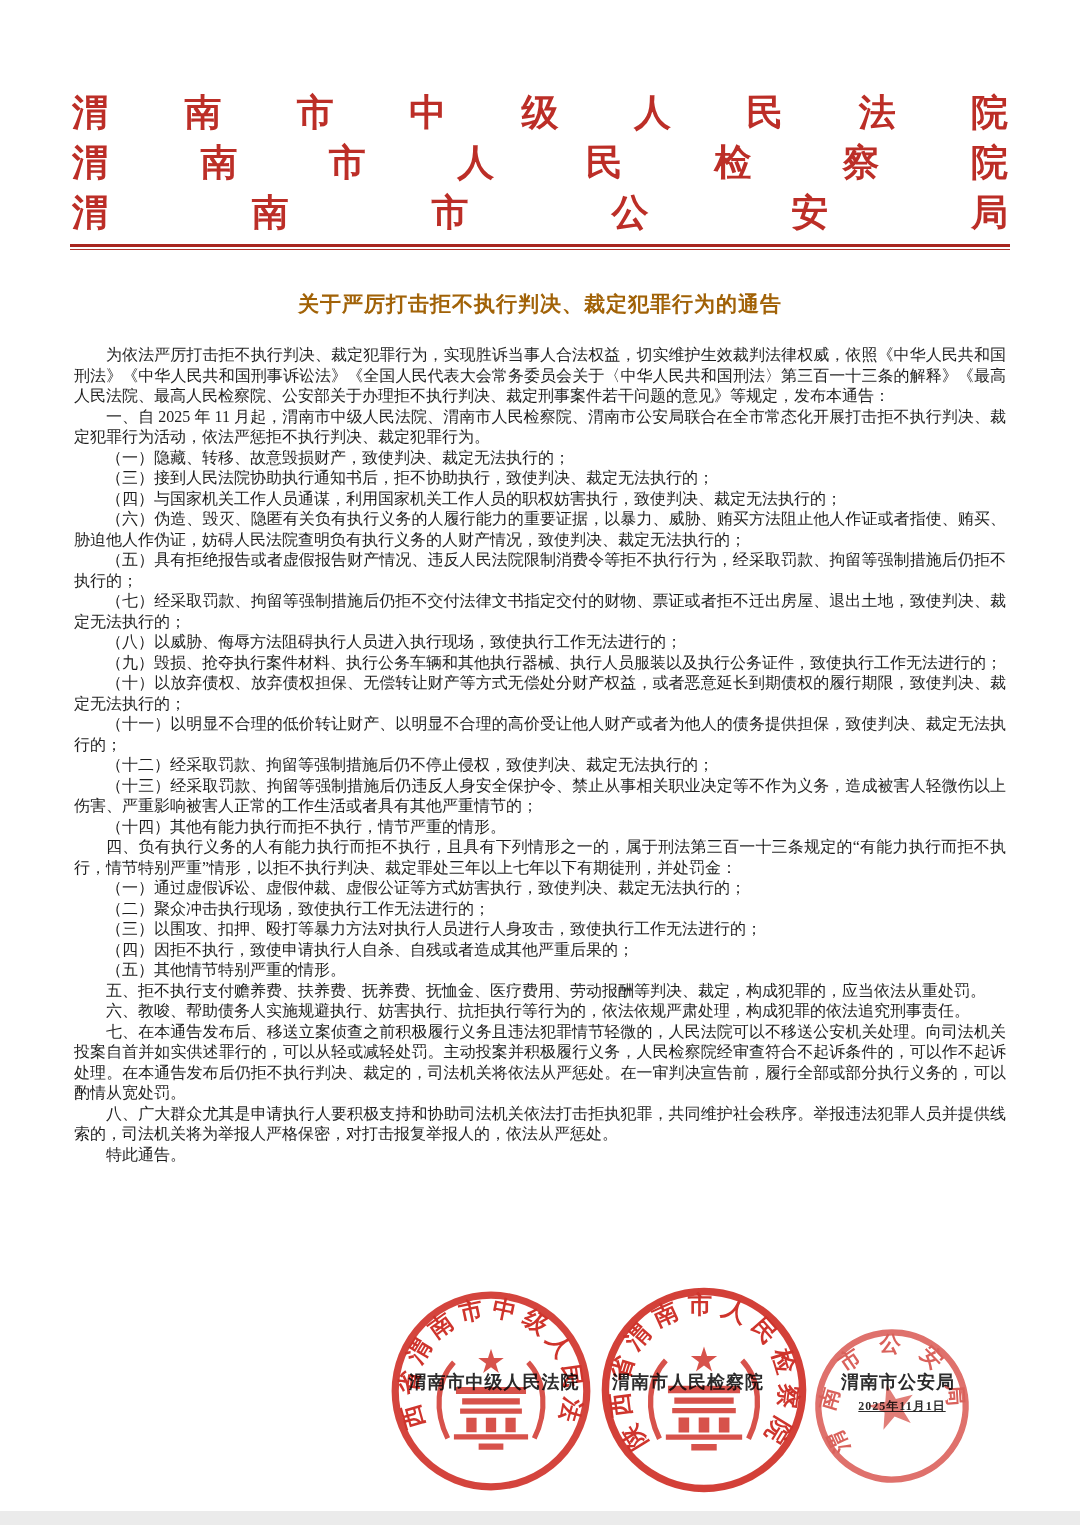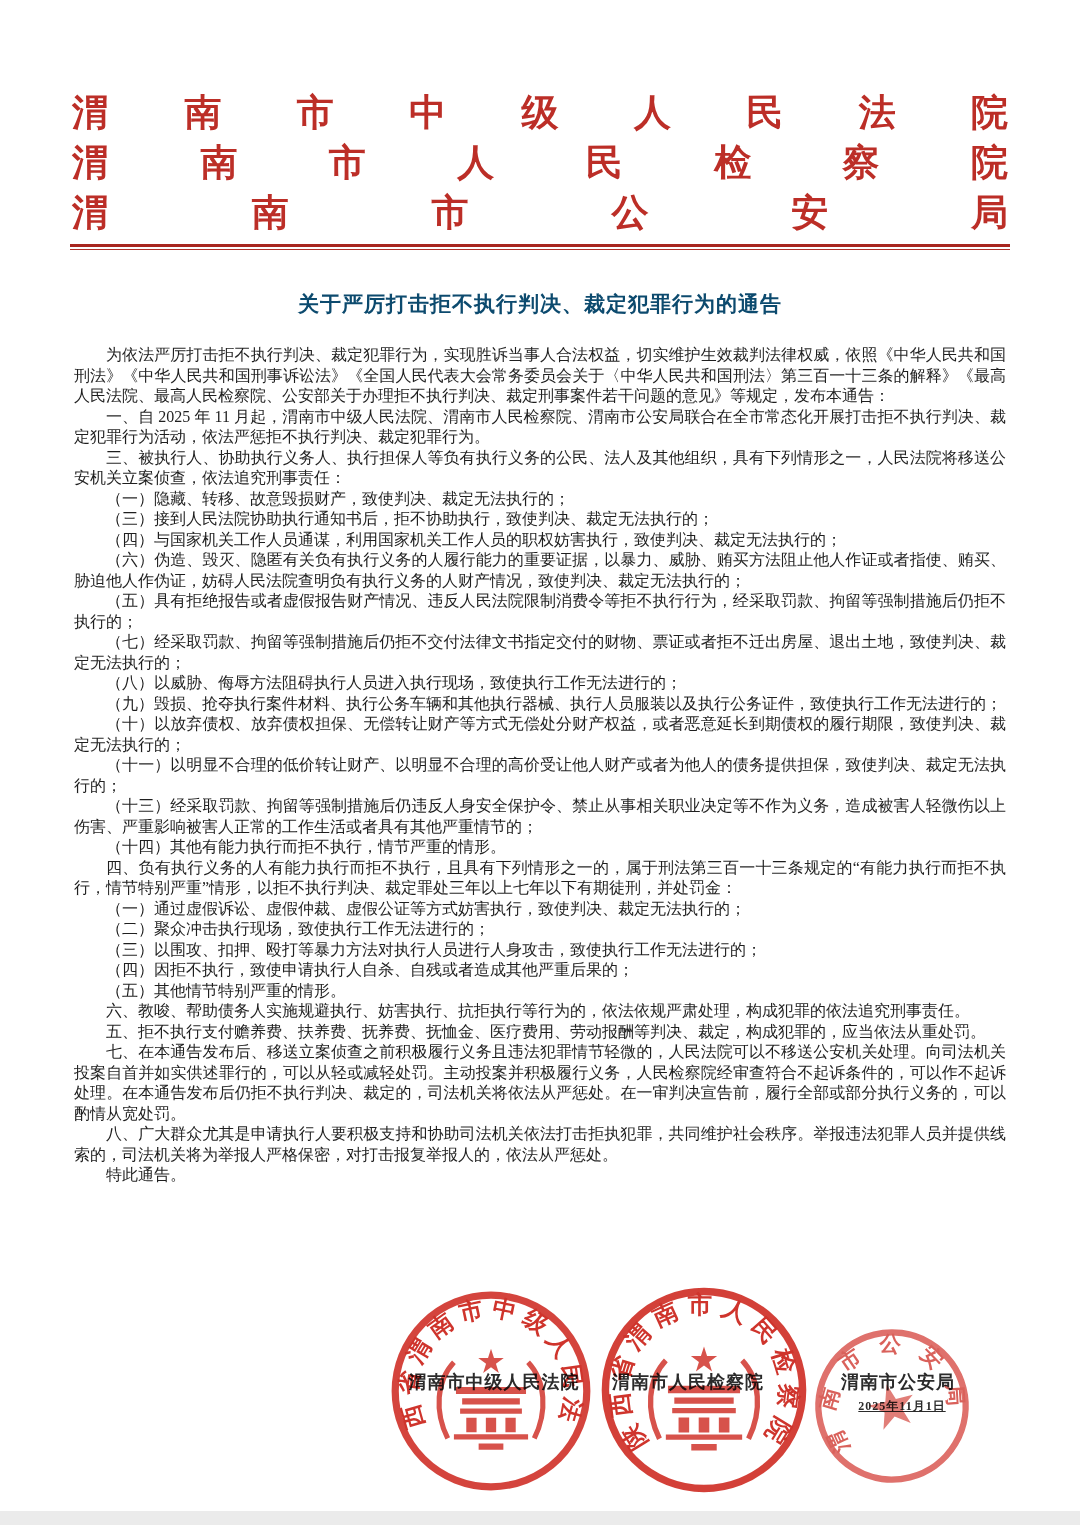--- a/index.html
+++ b/index.html
@@ -15,21 +15,21 @@
     line-height:50px; white-space:normal;
     text-align:justify; text-align-last:justify;
   }
   .red-rule {
     margin:6px 70px 0 70px; height:2px;
     border-top:3px solid #a8261f; border-bottom:1px solid #b03029;
   }
   
   .doc-title {
     margin:40px 74px 0 74px; text-align:center;
-    font-size:21px; font-weight:700; color:#0c4a6e; letter-spacing:1px;
+    font-size:21px; font-weight:700; color:#a16207; letter-spacing:1px;
   }
   
   .body-text {
     margin:27px 74px 0 74px;
     font-size:16px; line-height:20.5px; text-align:justify; color:#1f1f1f;
   }
   .body-text p { margin:0; text-indent:2em; }
   
   .seal {
     position:absolute; z-index:4; mix-blend-mode:multiply;
@@ -55,41 +55,41 @@
     <div class="header-line">渭南市人民检察院</div>
     <div class="header-line">渭南市公安局</div>
   </div>
   <div class="red-rule"></div>
 
   <div class="doc-title">关于严厉打击拒不执行判决、裁定犯罪行为的通告</div>
 
   <div class="body-text">
     <p>为依法严厉打击拒不执行判决、裁定犯罪行为，实现胜诉当事人合法权益，切实维护生效裁判法律权威，依照《中华人民共和国刑法》《中华人民共和国刑事诉讼法》《全国人民代表大会常务委员会关于〈中华人民共和国刑法〉第三百一十三条的解释》《最高人民法院、最高人民检察院、公安部关于办理拒不执行判决、裁定刑事案件若干问题的意见》等规定，发布本通告：</p>
     <p>一、自 2025 年 11 月起，渭南市中级人民法院、渭南市人民检察院、渭南市公安局联合在全市常态化开展打击拒不执行判决、裁定犯罪行为活动，依法严惩拒不执行判决、裁定犯罪行为。</p>
-    <p>三、被执行人、协助执行义务人、执行担保人等负有执行义务的公民、法人及其他组织，具有下列情形之一，人民法院将移送公安机关立案侦查，依法追究刑事责任：</p>
     <p>（一）隐藏、转移、故意毁损财产，致使判决、裁定无法执行的；</p>
     <p>（三）接到人民法院协助执行通知书后，拒不协助执行，致使判决、裁定无法执行的；</p>
     <p>（四）与国家机关工作人员通谋，利用国家机关工作人员的职权妨害执行，致使判决、裁定无法执行的；</p>
     <p>（六）伪造、毁灭、隐匿有关负有执行义务的人履行能力的重要证据，以暴力、威胁、贿买方法阻止他人作证或者指使、贿买、胁迫他人作伪证，妨碍人民法院查明负有执行义务的人财产情况，致使判决、裁定无法执行的；</p>
     <p>（五）具有拒绝报告或者虚假报告财产情况、违反人民法院限制消费令等拒不执行行为，经采取罚款、拘留等强制措施后仍拒不执行的；</p>
     <p>（七）经采取罚款、拘留等强制措施后仍拒不交付法律文书指定交付的财物、票证或者拒不迁出房屋、退出土地，致使判决、裁定无法执行的；</p>
     <p>（八）以威胁、侮辱方法阻碍执行人员进入执行现场，致使执行工作无法进行的；</p>
     <p>（九）毁损、抢夺执行案件材料、执行公务车辆和其他执行器械、执行人员服装以及执行公务证件，致使执行工作无法进行的；</p>
     <p>（十）以放弃债权、放弃债权担保、无偿转让财产等方式无偿处分财产权益，或者恶意延长到期债权的履行期限，致使判决、裁定无法执行的；</p>
     <p>（十一）以明显不合理的低价转让财产、以明显不合理的高价受让他人财产或者为他人的债务提供担保，致使判决、裁定无法执行的；</p>
+    <p>（十二）经采取罚款、拘留等强制措施后仍不停止侵权，致使判决、裁定无法执行的；</p>
     <p>（十三）经采取罚款、拘留等强制措施后仍违反人身安全保护令、禁止从事相关职业决定等不作为义务，造成被害人轻微伤以上伤害、严重影响被害人正常的工作生活或者具有其他严重情节的；</p>
     <p>（十四）其他有能力执行而拒不执行，情节严重的情形。</p>
     <p>四、负有执行义务的人有能力执行而拒不执行，且具有下列情形之一的，属于刑法第三百一十三条规定的“有能力执行而拒不执行，情节特别严重”情形，以拒不执行判决、裁定罪处三年以上七年以下有期徒刑，并处罚金：</p>
     <p>（一）通过虚假诉讼、虚假仲裁、虚假公证等方式妨害执行，致使判决、裁定无法执行的；</p>
     <p>（二）聚众冲击执行现场，致使执行工作无法进行的；</p>
     <p>（三）以围攻、扣押、殴打等暴力方法对执行人员进行人身攻击，致使执行工作无法进行的；</p>
     <p>（四）因拒不执行，致使申请执行人自杀、自残或者造成其他严重后果的；</p>
     <p>（五）其他情节特别严重的情形。</p>
+    <p>五、拒不执行支付赡养费、扶养费、抚养费、抚恤金、医疗费用、劳动报酬等判决、裁定，构成犯罪的，应当依法从重处罚。</p>
     <p>六、教唆、帮助债务人实施规避执行、妨害执行、抗拒执行等行为的，依法依规严肃处理，构成犯罪的依法追究刑事责任。</p>
-    <p>五、拒不执行支付赡养费、扶养费、抚养费、抚恤金、医疗费用、劳动报酬等判决、裁定，构成犯罪的，应当依法从重处罚。</p>
     <p>七、在本通告发布后、移送立案侦查之前积极履行义务且违法犯罪情节轻微的，人民法院可以不移送公安机关处理。向司法机关投案自首并如实供述罪行的，可以从轻或减轻处罚。主动投案并积极履行义务，人民检察院经审查符合不起诉条件的，可以作不起诉处理。在本通告发布后仍拒不执行判决、裁定的，司法机关将依法从严惩处。在一审判决宣告前，履行全部或部分执行义务的，可以酌情从宽处罚。</p>
     <p>八、广大群众尤其是申请执行人要积极支持和协助司法机关依法打击拒执犯罪，共同维护社会秩序。举报违法犯罪人员并提供线索的，司法机关将为举报人严格保密，对打击报复举报人的，依法从严惩处。</p>
     <p>特此通告。</p>
   </div>
 
   <div class="sig-text" style="left:494px; top:1370px;">渭南市中级人民法院</div>
   <div class="sig-text" style="left:688px; top:1370px;">渭南市人民检察院</div>
   <div class="sig-text" style="left:898px; top:1370px;">渭南市公安局</div>
   <div class="sig-text sig-date" style="left:902px; top:1398px;">2025年11月1日</div>
 

